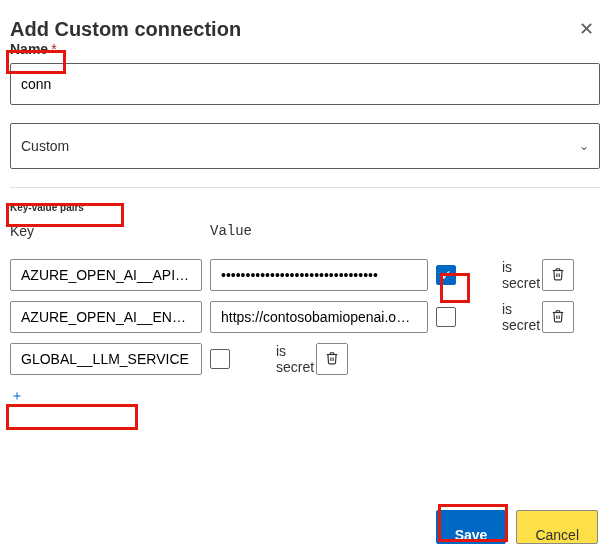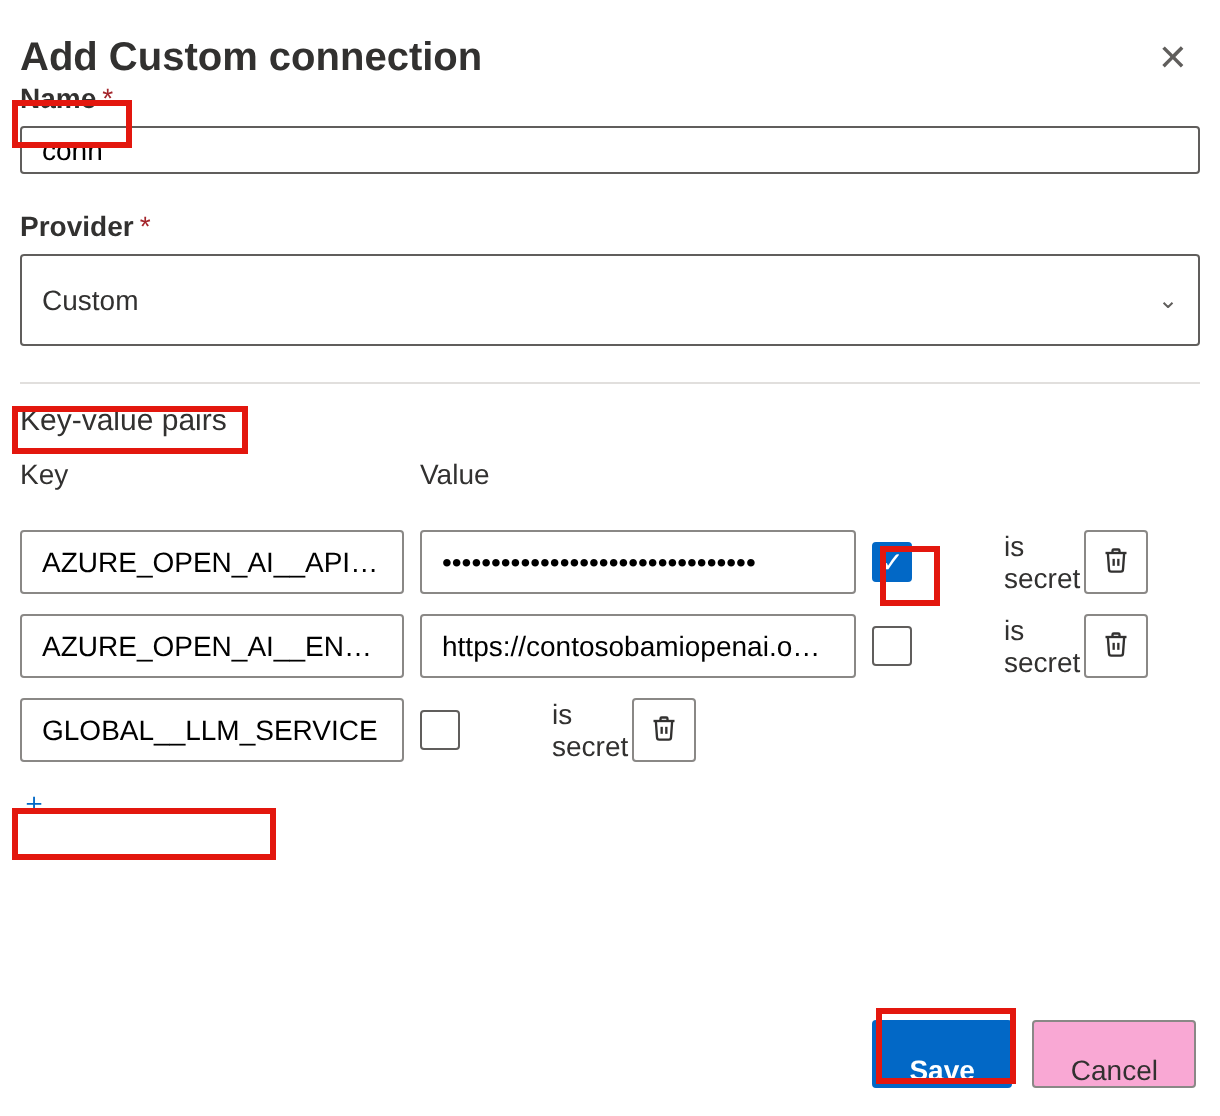--- a/index.html
+++ b/index.html
@@ -38,21 +38,21 @@
     .required-star {
       color: #a4262c;
       margin-left: 3px;
     }
     .text-input {
       width: 100%;
       border: 1px solid #605e5c;
       border-radius: 2px;
       padding: 6px 10px;
       font-size: 14px;
-      height: 24px;
+      height: 42px;
       font-family: inherit;
     }
     .select-field {
       width: 100%;
       border: 1px solid #605e5c;
       border-radius: 2px;
       padding: 22px 10px;
       font-size: 14px;
       height: 32px;
       background: #fff;
@@ -67,32 +67,32 @@
     }
     .section {
       margin-bottom: 18px;
     }
     .thin-divider {
       border: none;
       border-top: 1px solid #e1dfdd;
       margin: 8px 0 10px 0;
     }
     .kv-section-title {
-      font-weight: 400;
-      font-size: 15px;
+      font-weight: 700;
+      font-size: 10px;
       margin-bottom: 10px;
       display: inline-block;
     }
     .kv-header-row {
       display: flex;
       gap: 8px;
       margin-bottom: 20px;
     }
     .kv-header-row .col-key { width: 192px; }
-    .kv-header-row .col-val { width: 218px; }
+    .kv-header-row .col-val { width: 218px; font-family: Liberation Mono, monospace; }
     .kv-col-label {
       font-size: 14px;
       color: #323130;
     }
     .kv-row {
       display: flex;
       align-items: center;
       gap: 8px;
       margin-bottom: 10px;
     }
@@ -169,21 +169,21 @@
       cursor: pointer;
       font-family: inherit;
     }
     .btn-primary {
       background: #0268c6;
       color: #fff;
       border: 1px solid #0268c6;
       font-weight: 600;
     }
     .btn-secondary {
-      background: #f9a8d4;
+      background: #fde047;
       color: #323130;
       border: 1px solid #8a8886;
     }
     
     .hl {
       border: 3px solid #e3170e;
       position: absolute;
       pointer-events: none;
     }
   </style>
@@ -198,23 +198,20 @@
 </div>
 
 <div class="section">
   <div>
     <span class="field-label">Name</span><span class="required-star">*</span>
   </div>
   <input class="text-input" type="text" value="conn" style="">
 </div>
 
 <div class="section">
-  <div>
-    <span class="field-label">Provider</span><span class="required-star">*</span>
-  </div>
   <div class="select-field">
     <span>Custom</span>
     <span class="chevron">⌄</span>
   </div>
 </div>
 
 <hr class="thin-divider">
 
 <div>
   <span class="kv-section-title">Key-value pairs</span>

